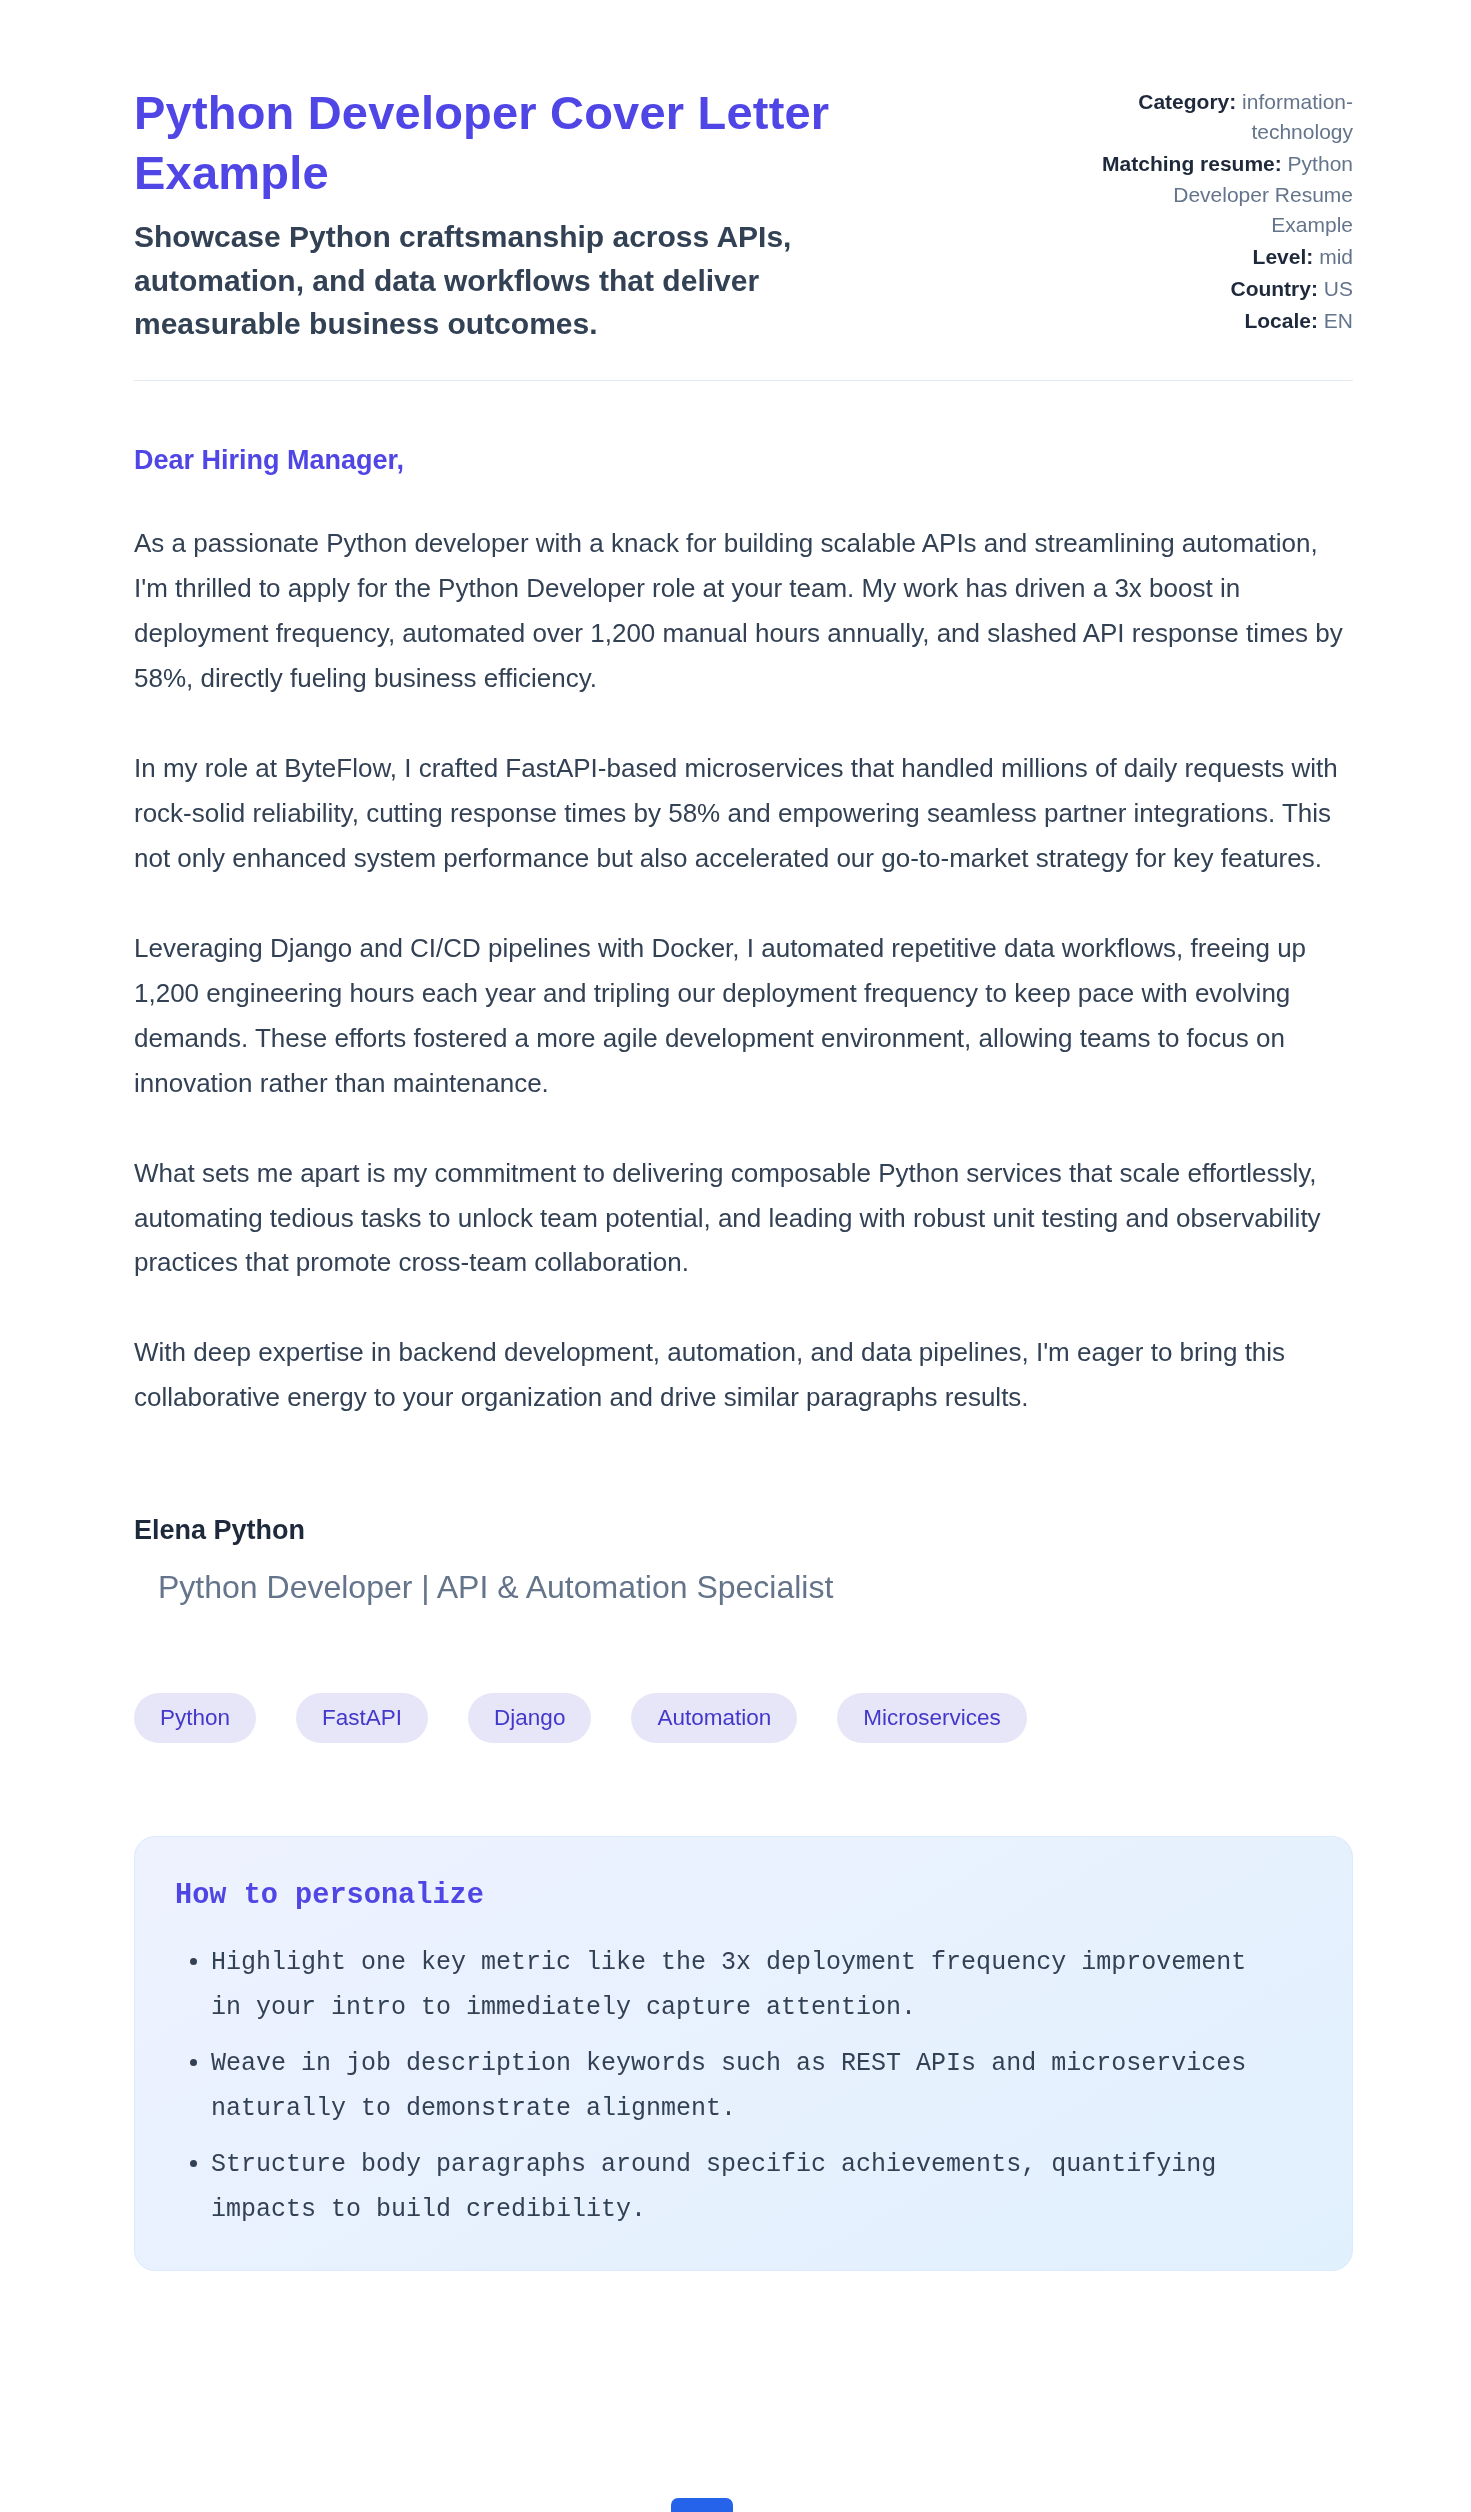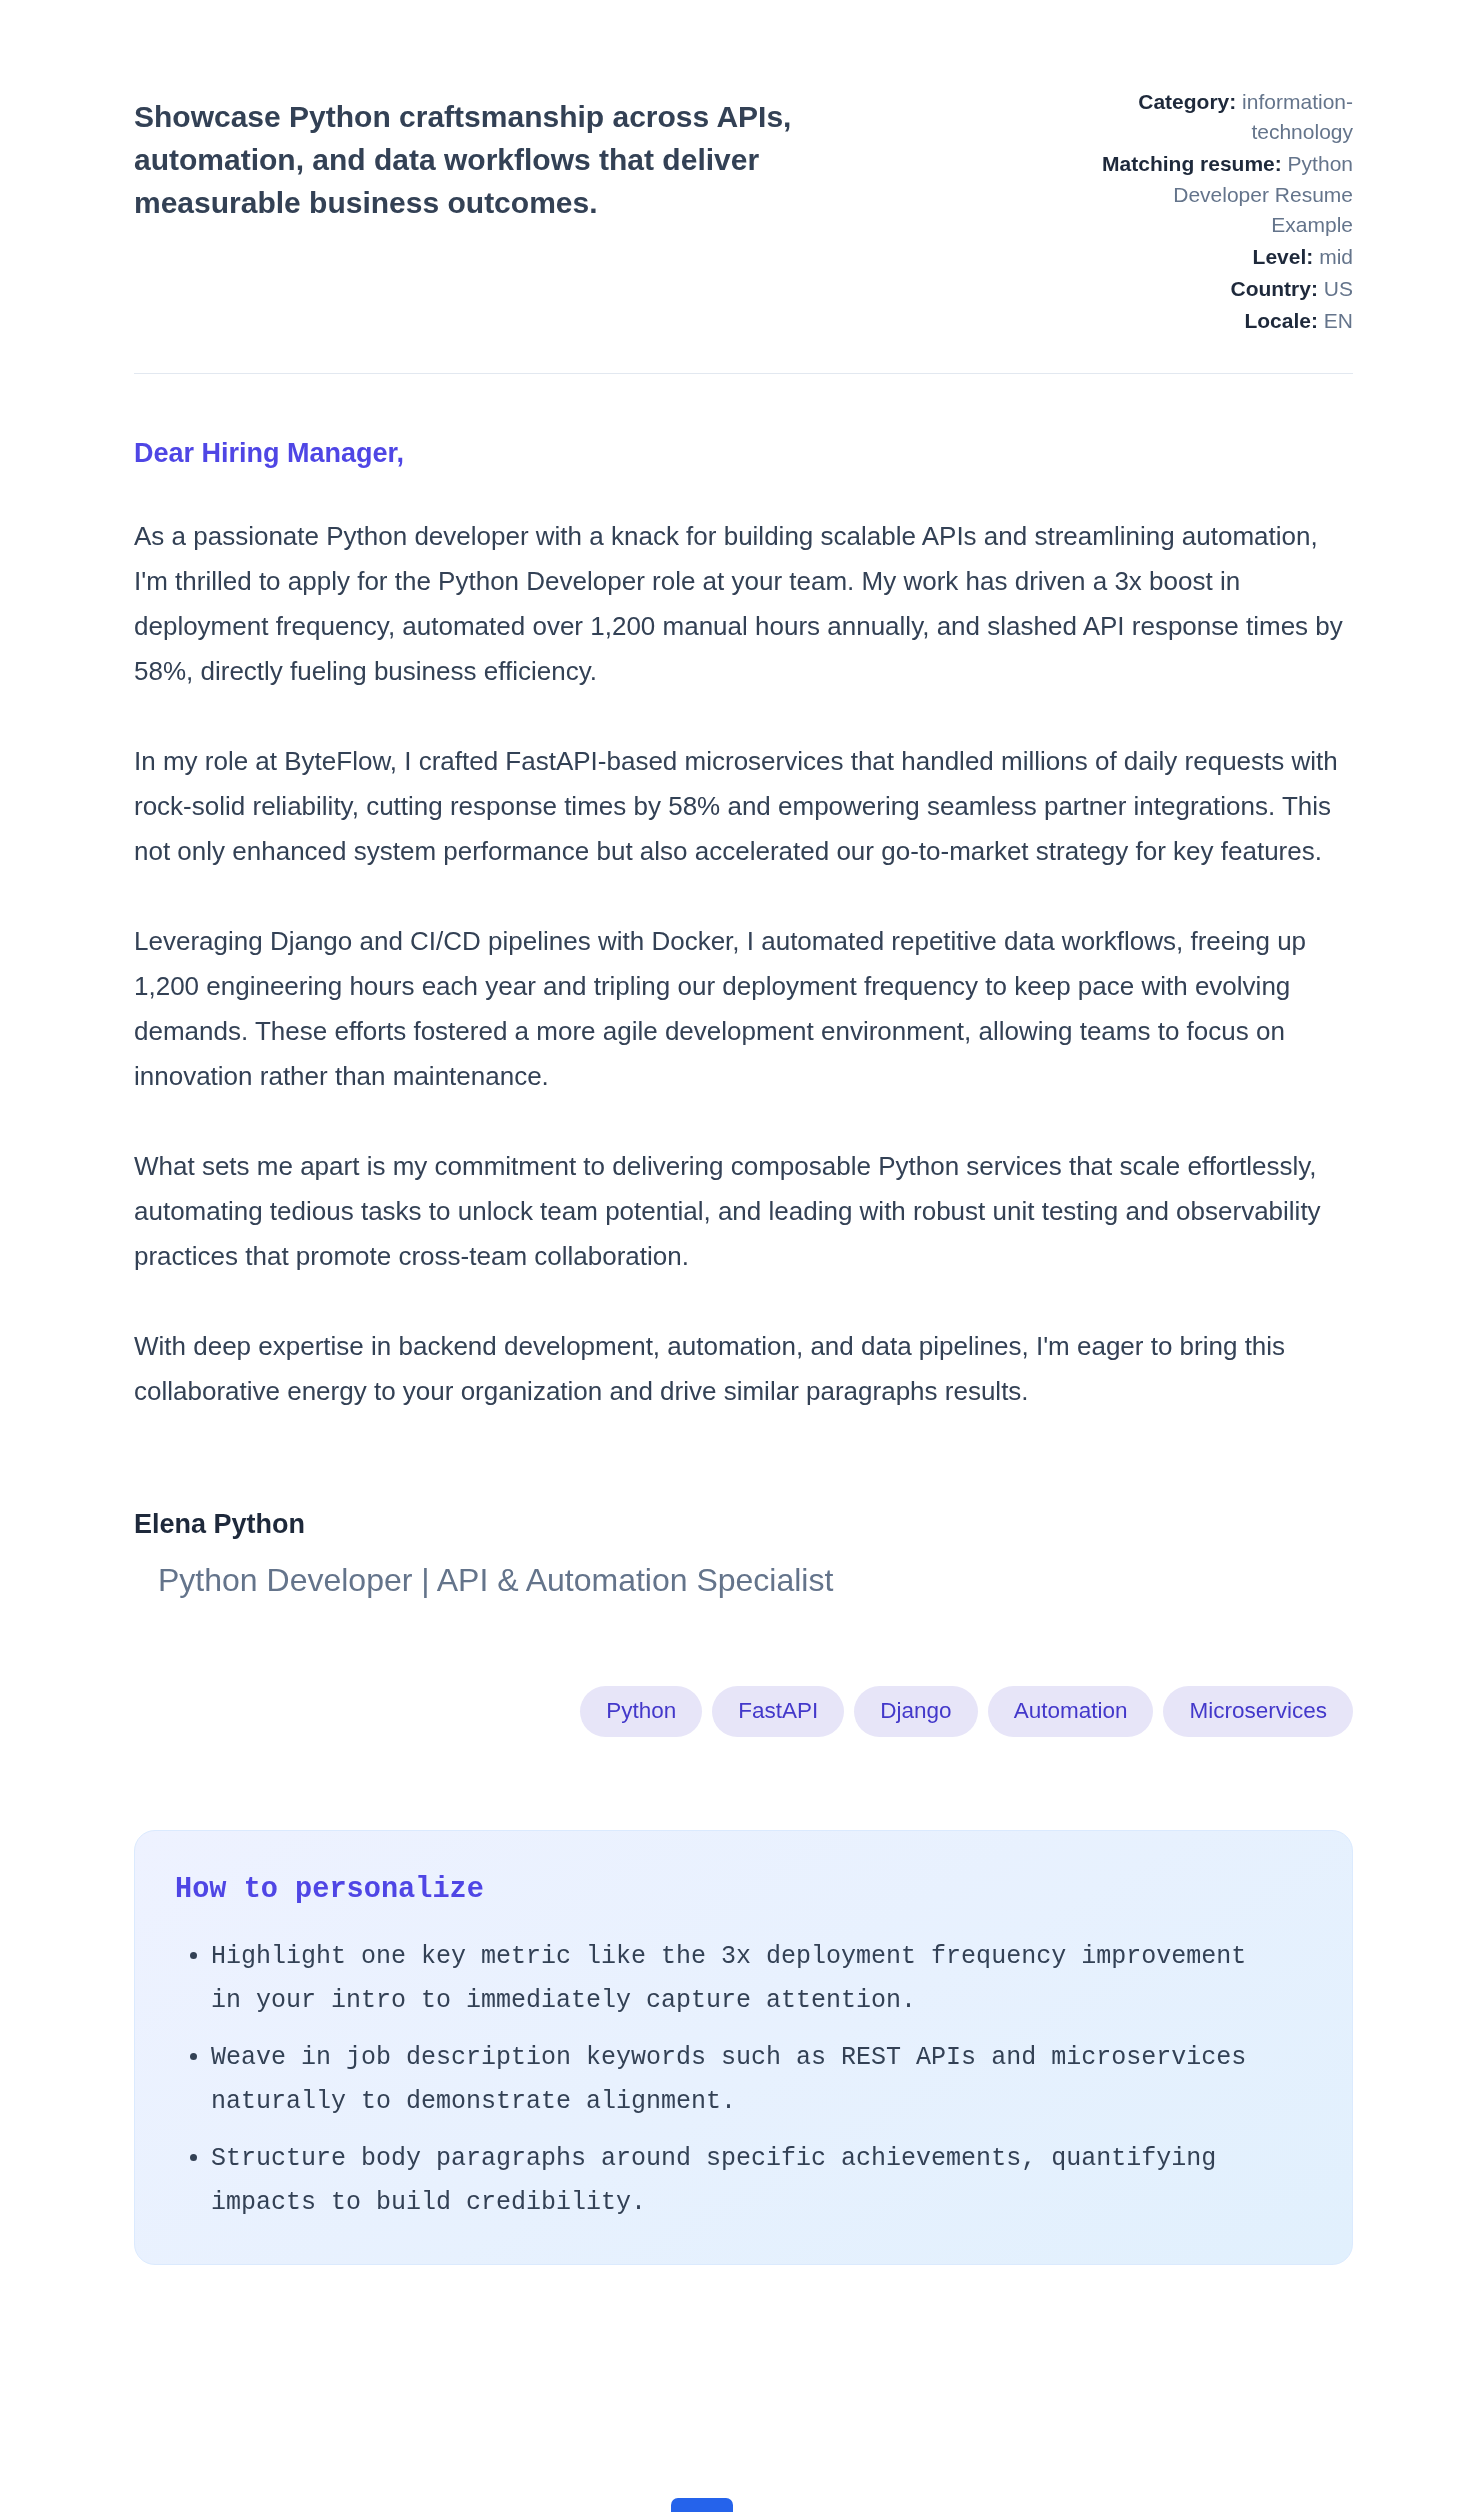--- a/index.html
+++ b/index.html
@@ -75,22 +75,21 @@
     margin-top: 22.5px;
     font-size: 32px;
     color: var(--muted_text, #64748b);
     margin-left: 24px;
   }
   
   .tags {
     margin-top: 87px;
     display: flex;
     flex-wrap: wrap;
-    gap: 10px;
-    justify-content: flex-end;
+    gap: 40px;
   }
   .tag {
     display: inline-block;
     background: var(--tag_bg, #e7e5f8);
     color: var(--tag_text, #4338ca);
     font-size: 22.5px;
     line-height: 1;
     padding: 14px 26px;
     border-radius: 865px;
     white-space: nowrap;
@@ -134,20 +133,21 @@
     background: var(--footer_blue, #2563eb);
   }
 </style>
 </head>
 <body>
 
 <div class="page">
 
   <header class="header">
     <div class="header-left">
+      <h1 class="title">Python Developer Cover Letter Example</h1>
       <p class="subtitle">Showcase Python craftsmanship across APIs, automation, and data workflows that deliver measurable business outcomes.</p>
     </div>
     <aside class="meta-panel">
       <div class="meta-row">
         <span class="meta-label">Category:</span>
         <span class="meta-value">information-technology</span>
       </div>
       <div class="meta-row">
         <span class="meta-label">Matching resume:</span>
         <span class="meta-value">Python Developer Resume Example</span>

